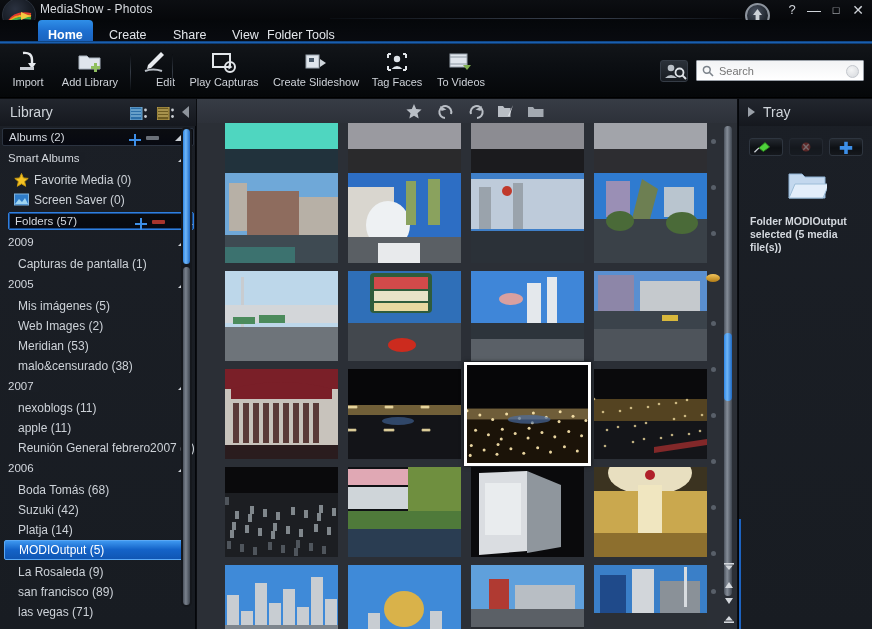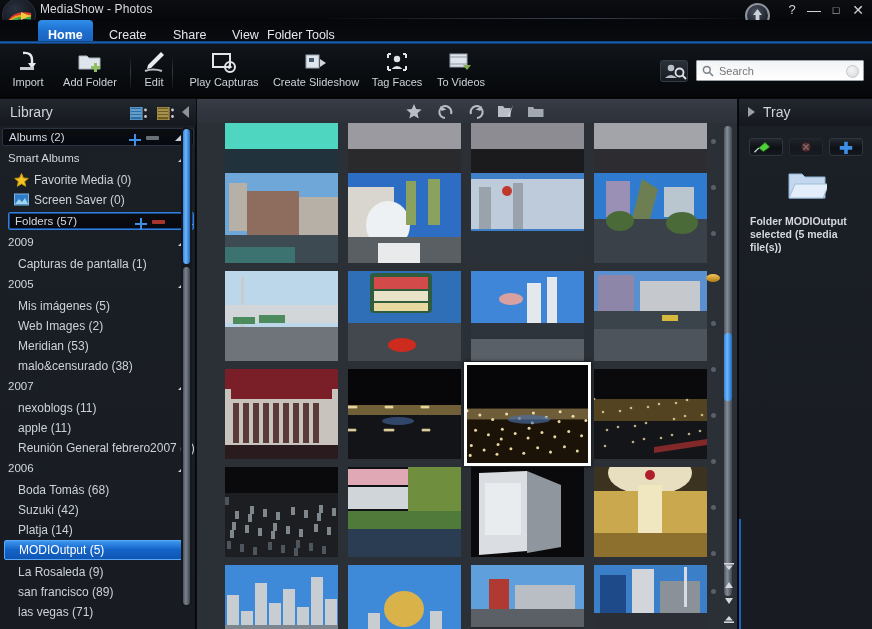--- a/index.html
+++ b/index.html
@@ -369,23 +369,23 @@
             <path d="M13 13 l4 6 l4 -6 z" fill="#e6e9ed"></path>
             <rect x="5" y="17" width="14" height="3" fill="#c8ccd2"></rect>
           </svg></div>
         <div class="rb-lbl">Import</div>
       </div>
       <div class="ribbon-btn" style="left: 54px; width: 72px;">
         <div class="rb-ico"><svg viewBox="0 0 26 24" width="26" height="24">
             <path d="M2 6 h8 l2 2 h11 v11 h-21 z" fill="#dfe5ec" stroke="#a8b2bd"></path>
             <path d="M17 13 h3 v3 h3 v3 h-3 v3 h-3 v-3 h-3 v-3 h3 z" fill="#8fbf5f"></path>
           </svg></div>
-        <div class="rb-lbl">Add Folder</div>
-      </div>
-      <div class="ribbon-btn" style="left: 133px; width: 42px;">
+        <div class="rb-lbl">Add Library</div>
+      </div>
+      <div class="ribbon-btn" style="left: 133px; width: 42px; text-align: right;">
         <div class="rb-ico"><svg viewBox="0 0 26 24" width="26" height="24">
             <path d="M20 2 L23 5 L10 18 L6 19 L7 15 Z" fill="#e8ebef"></path>
             <path d="M4 21 q8 -3 17 0" stroke="#b8bec5" stroke-width="2" fill="none"></path>
           </svg></div>
         <div class="rb-lbl">Edit</div>
       </div>
       <div class="ribbon-btn" style="left: 176px; width: 96px;">
         <div class="rb-ico"><svg viewBox="0 0 26 24" width="26" height="24">
             <rect x="2" y="4" width="17" height="13" fill="none" stroke="#e2e6ea" stroke-width="2"></rect>
             <circle cx="19" cy="17" r="5" fill="none" stroke="#e2e6ea" stroke-width="2"></circle>

